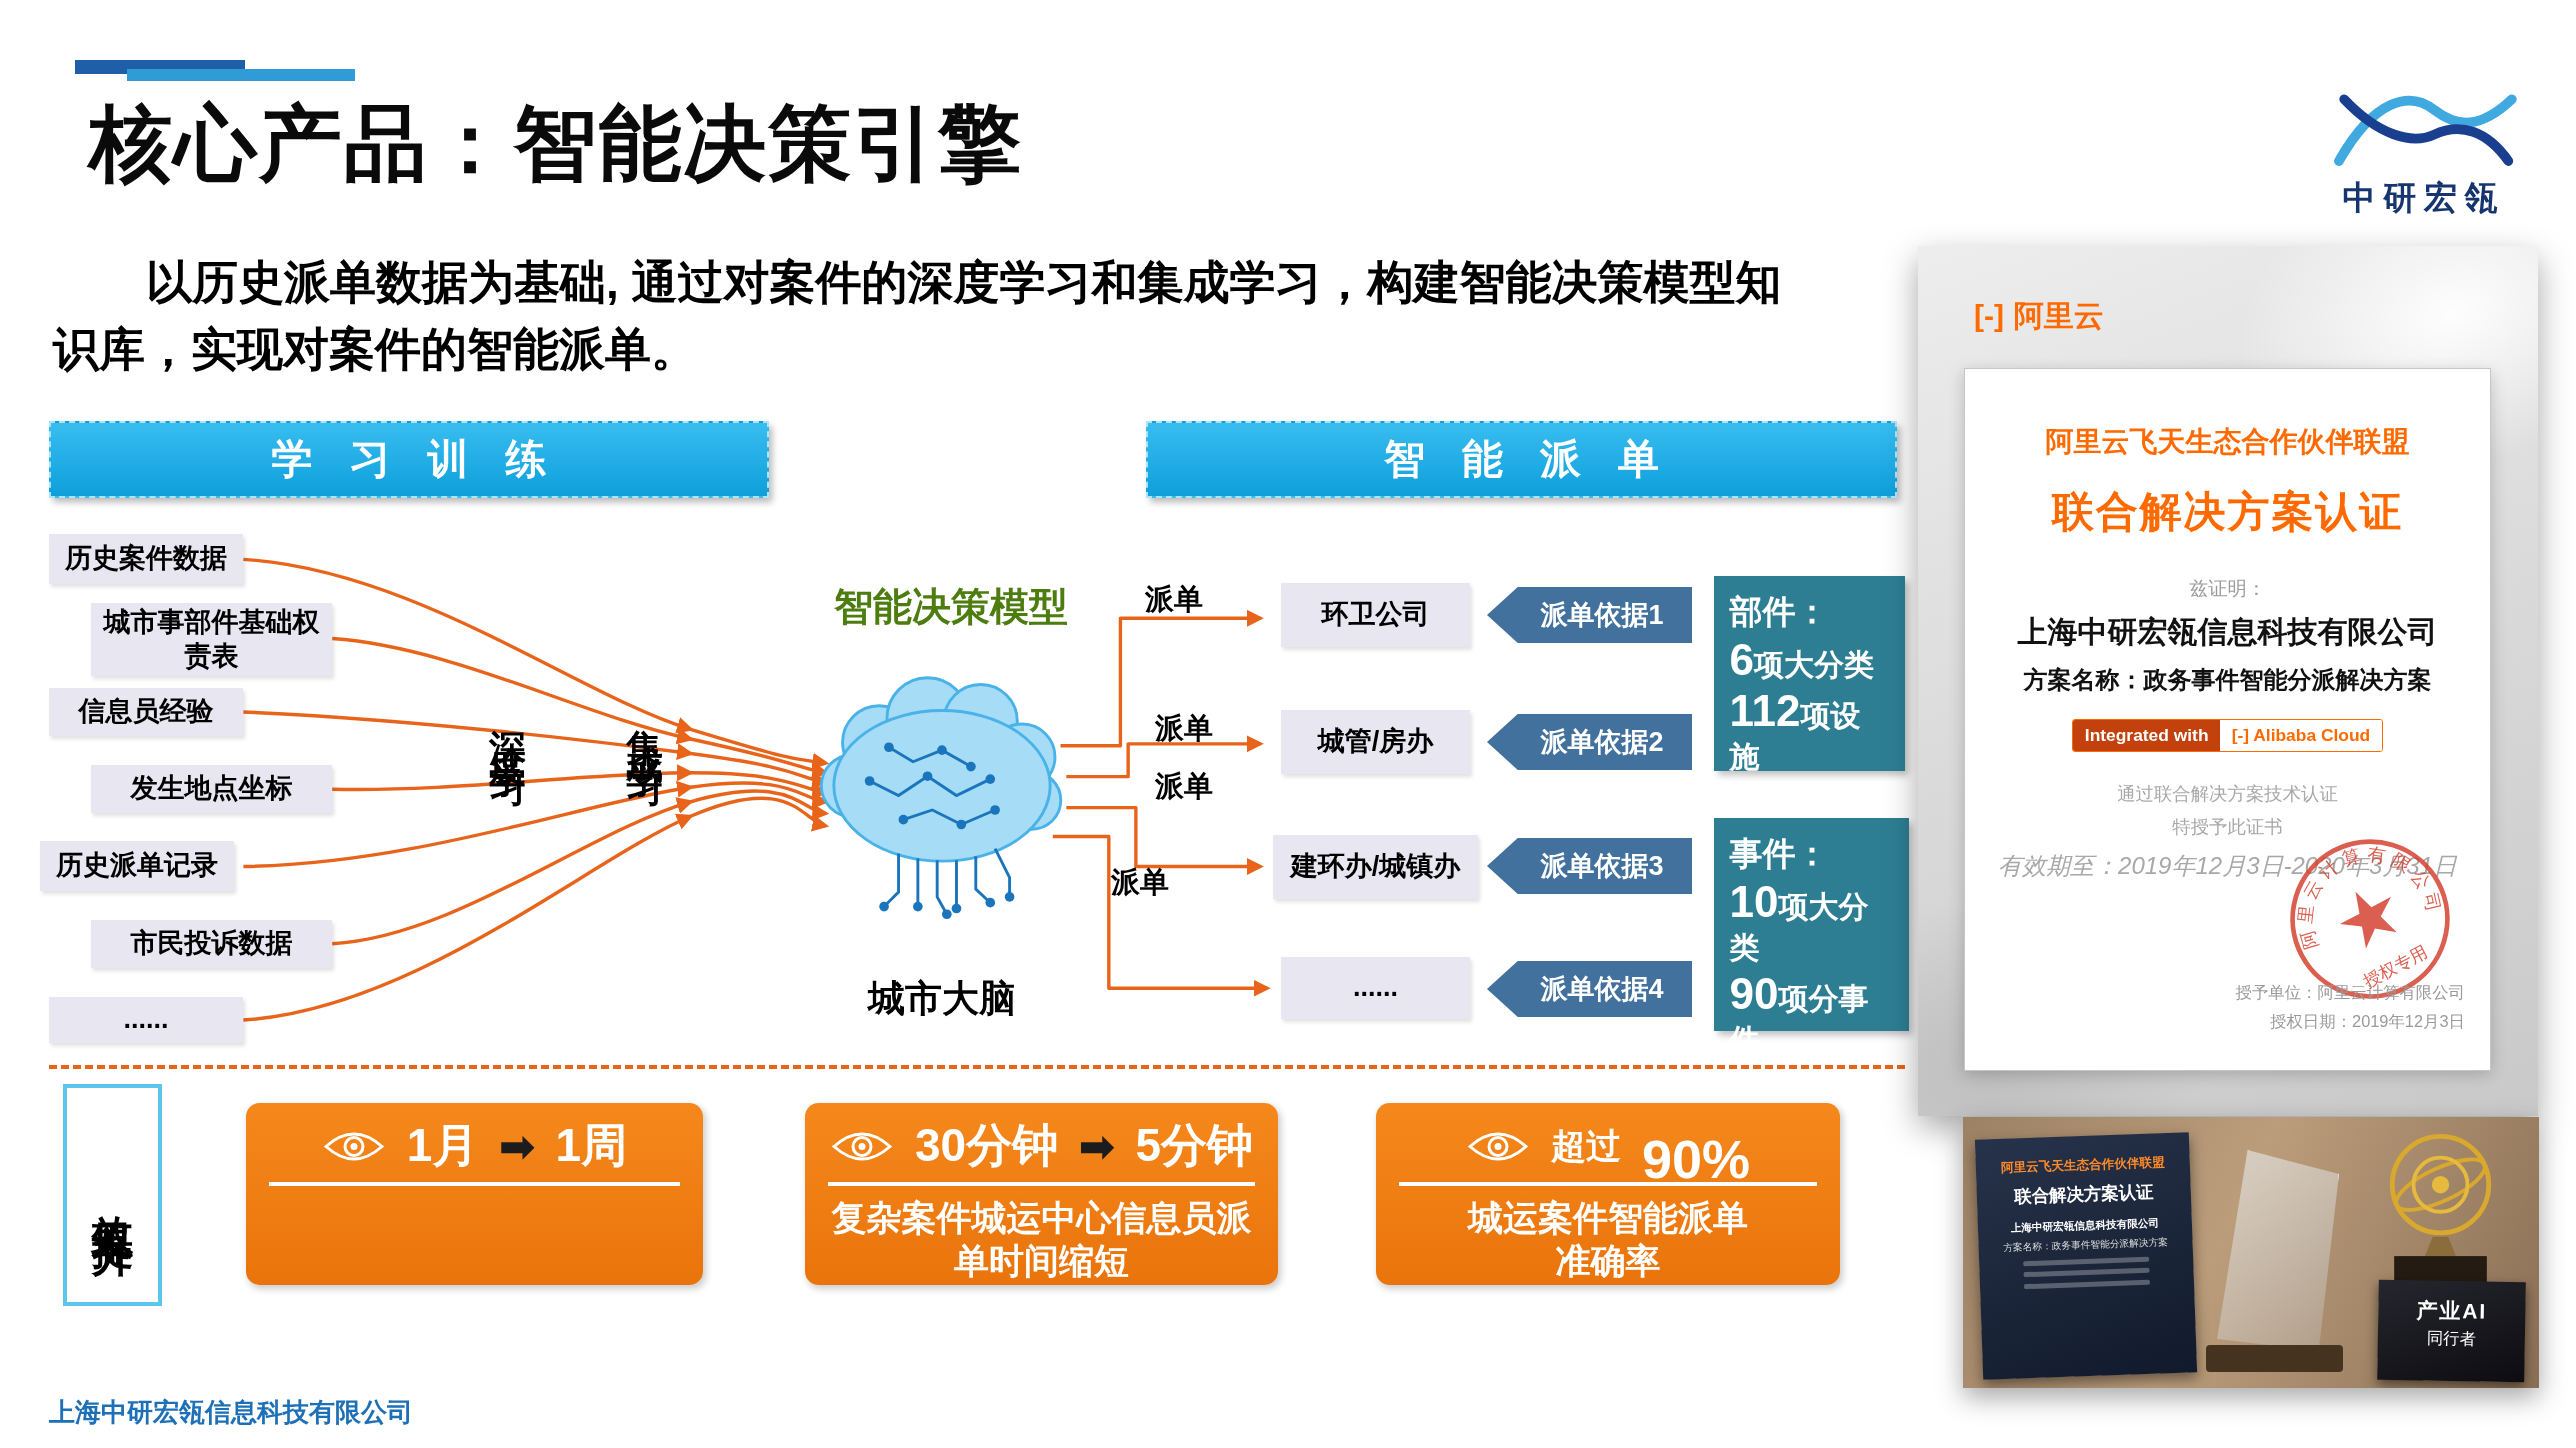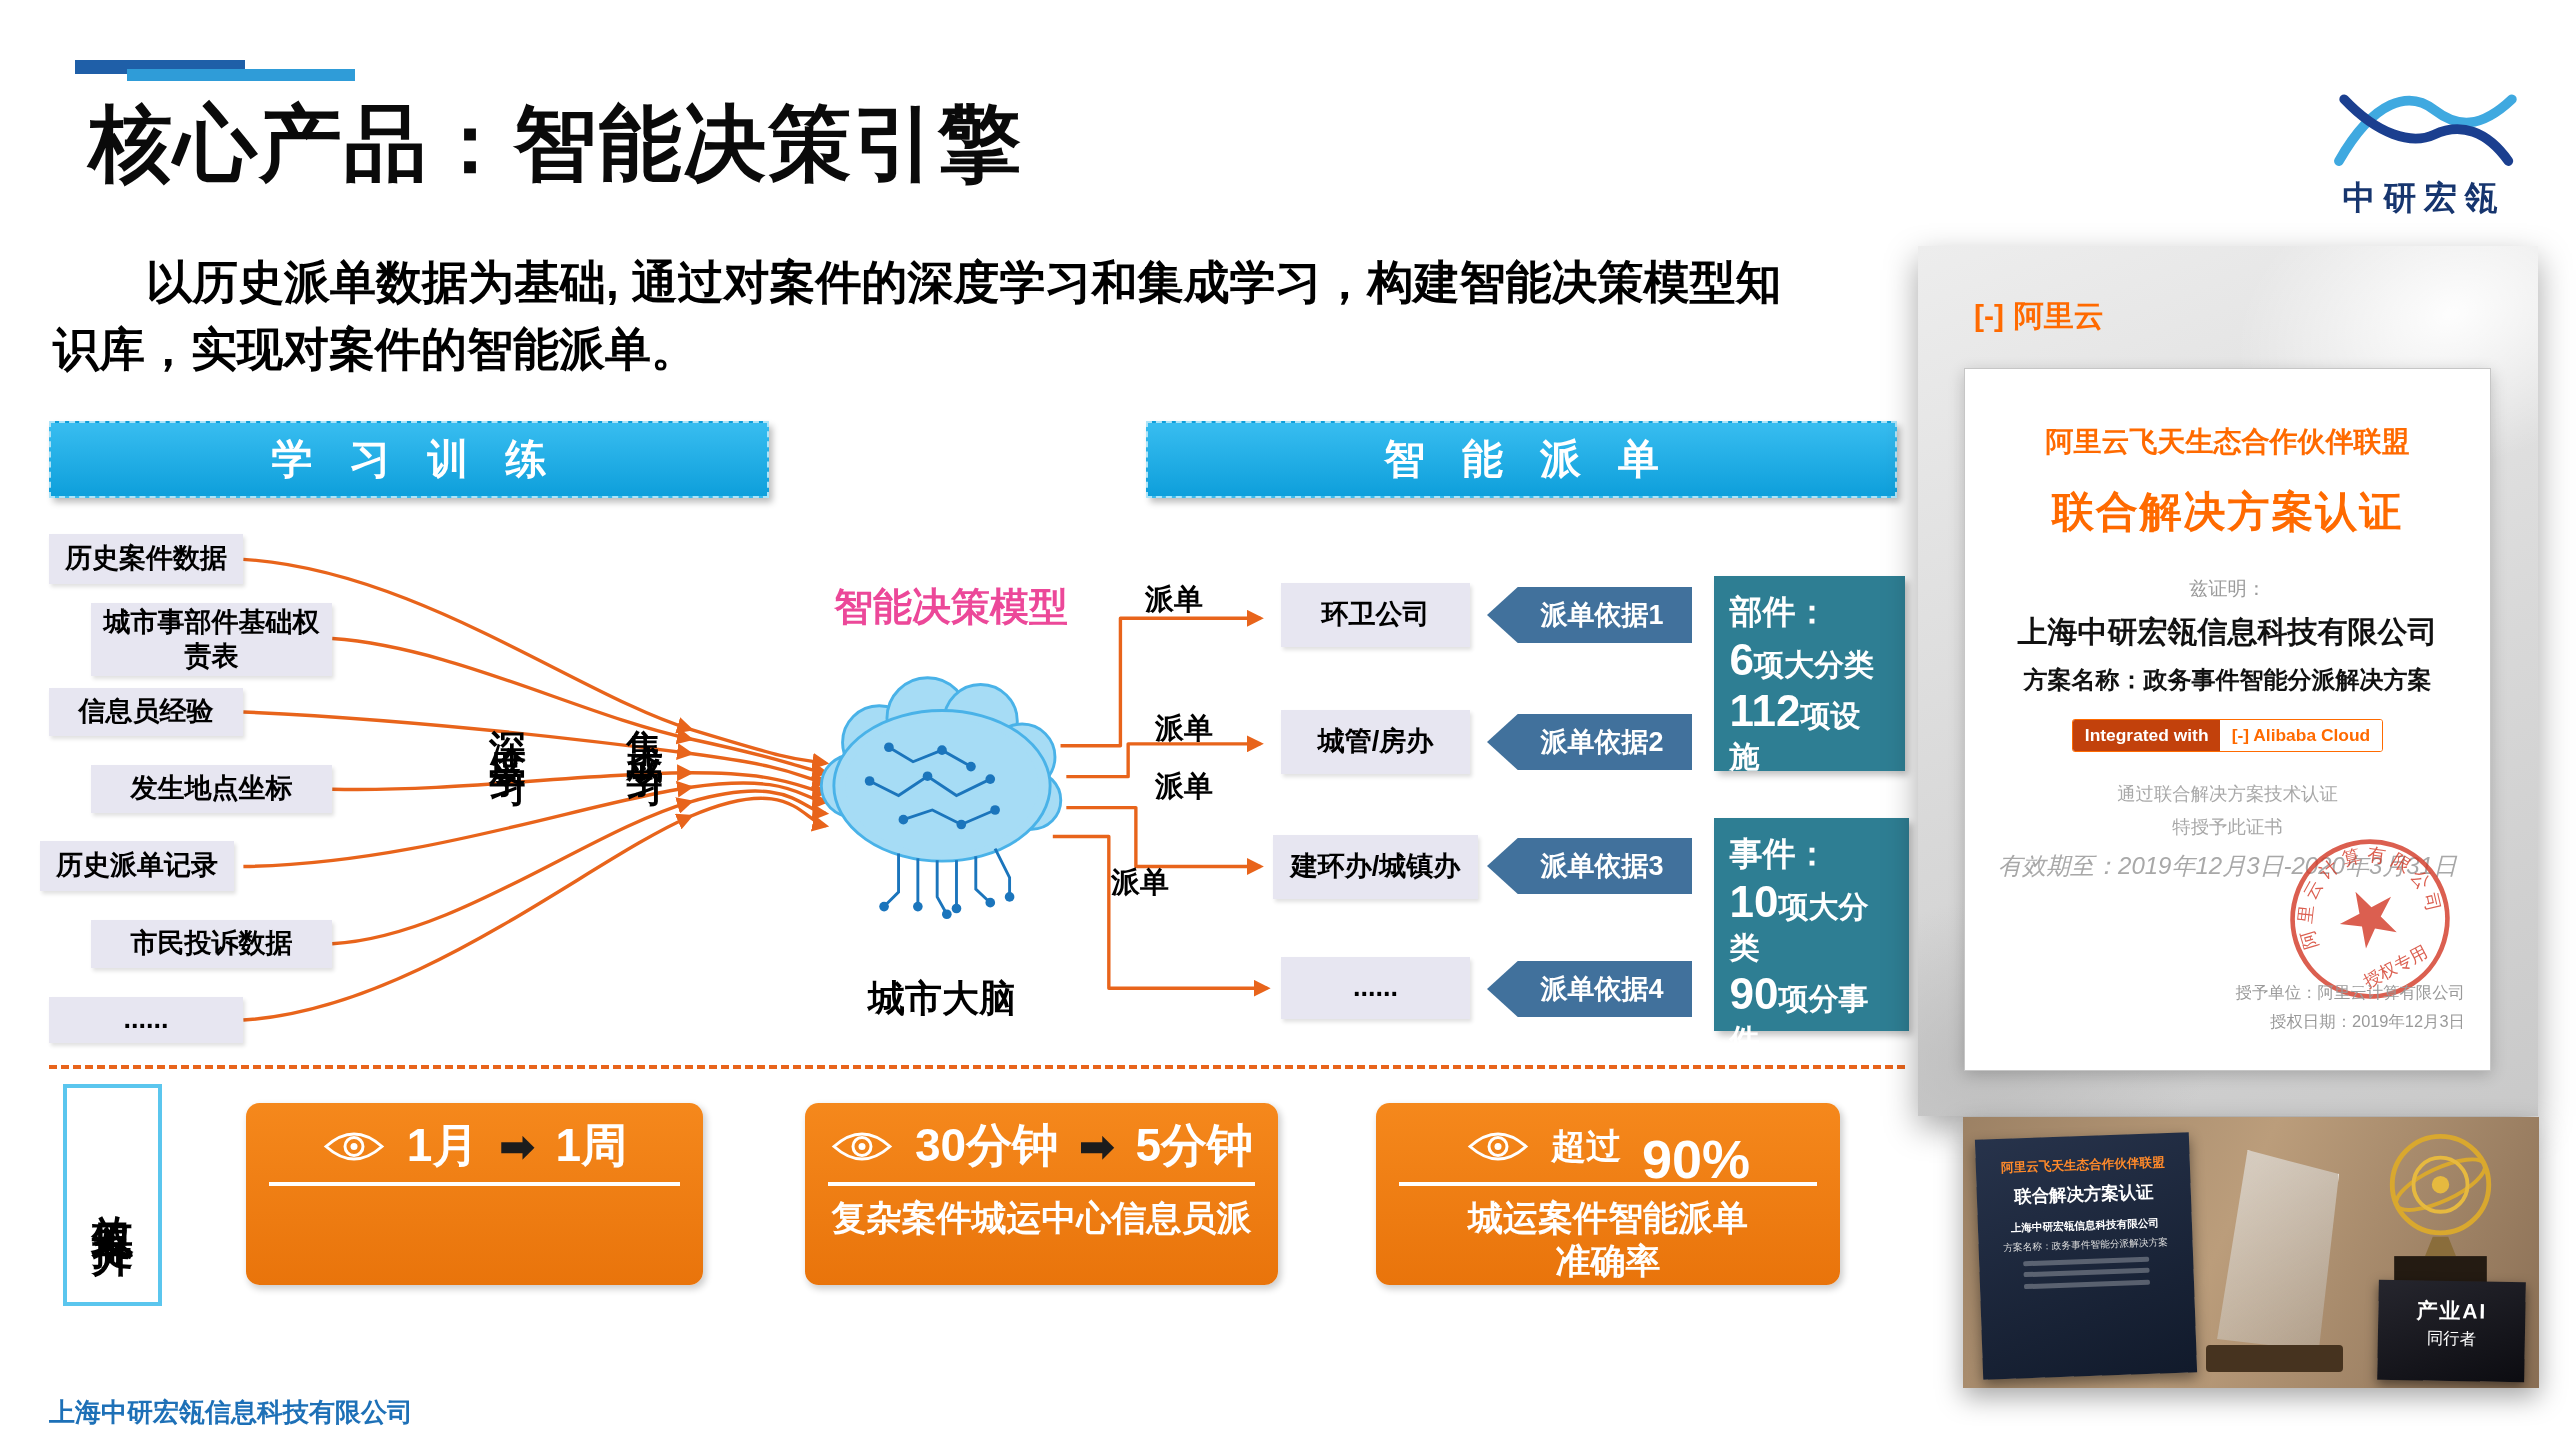--- a/index.html
+++ b/index.html
@@ -30,21 +30,21 @@
 
   .src-box, .tgt-box {
     position:absolute; background:#E7E6F1; color:#000; font-weight:bold; font-size:27px;
     display:flex; align-items:center; justify-content:center; text-align:center;
     line-height:1.25; z-index:2; box-shadow:1.9px 2.9px 3.9px rgba(0,0,0,0.12); padding:1.9px 5.8px;
   }
   .vertical-label {
     position:absolute; writing-mode:vertical-rl; text-orientation:upright;
     font-size:37px; font-weight:bold; color:#000; letter-spacing:15.5px; z-index:3;
   }
-  .model-label { position:absolute; left:811px; top:580px; width:280px; text-align:center; font-size:39px; font-weight:bold; color:#ec4899; z-index:3; }
+  .model-label { position:absolute; left:811px; top:580px; width:280px; text-align:center; font-size:39px; font-weight:bold; color:#4d7c0f; z-index:3; }
   .brain-label { position:absolute; left:826px; top:974px; width:232px; text-align:center; font-size:37px; font-weight:bold; color:#000; z-index:3; }
   .brain-svg { position:absolute; left:802px; top:665px; width:280px; height:290px; z-index:2; }
   .flow-svg { position:absolute; left:0; top:0; width:2576px; height:1449px; z-index:1; pointer-events:none; }
   .dispatch-label { position:absolute; font-size:29px; font-weight:bold; color:#000; z-index:3; }
 
   .pennant {
     position:absolute; width:205px; height:56px; background:#41719C; color:#fff; font-weight:bold; font-size:27px;
     display:flex; align-items:center; justify-content:center; padding-left:25px;
     clip-path:polygon(15% 0,100% 0,100% 100%,15% 100%,0 50%); z-index:2;
   }
@@ -299,20 +299,21 @@
       <circle cx="32" cy="20" r="9" fill="none" stroke="#fff" stroke-width="3"></circle>
       <circle cx="32" cy="20" r="3.5" fill="#fff"></circle>
     </svg>
     <span class="metric">30分钟</span>
     <span class="metric-arrow">➡</span>
     <span class="metric">5分钟</span>
   </div>
   <div class="card-sep"></div>
   <div class="card-body">
     <div>复杂案件城运中心信息员派</div>
+    <div>单时间缩短</div>
   </div>
 </div>
 
 <div class="card card3">
   <div class="card-head">
     <svg class="eye-icon" viewBox="0 0 64 40">
       <path d="M4,20 Q32,-5 60,20 Q32,45 4,20 Z" fill="none" stroke="#fff" stroke-width="3"></path>
       <circle cx="32" cy="20" r="9" fill="none" stroke="#fff" stroke-width="3"></circle>
       <circle cx="32" cy="20" r="3.5" fill="#fff"></circle>
     </svg>

